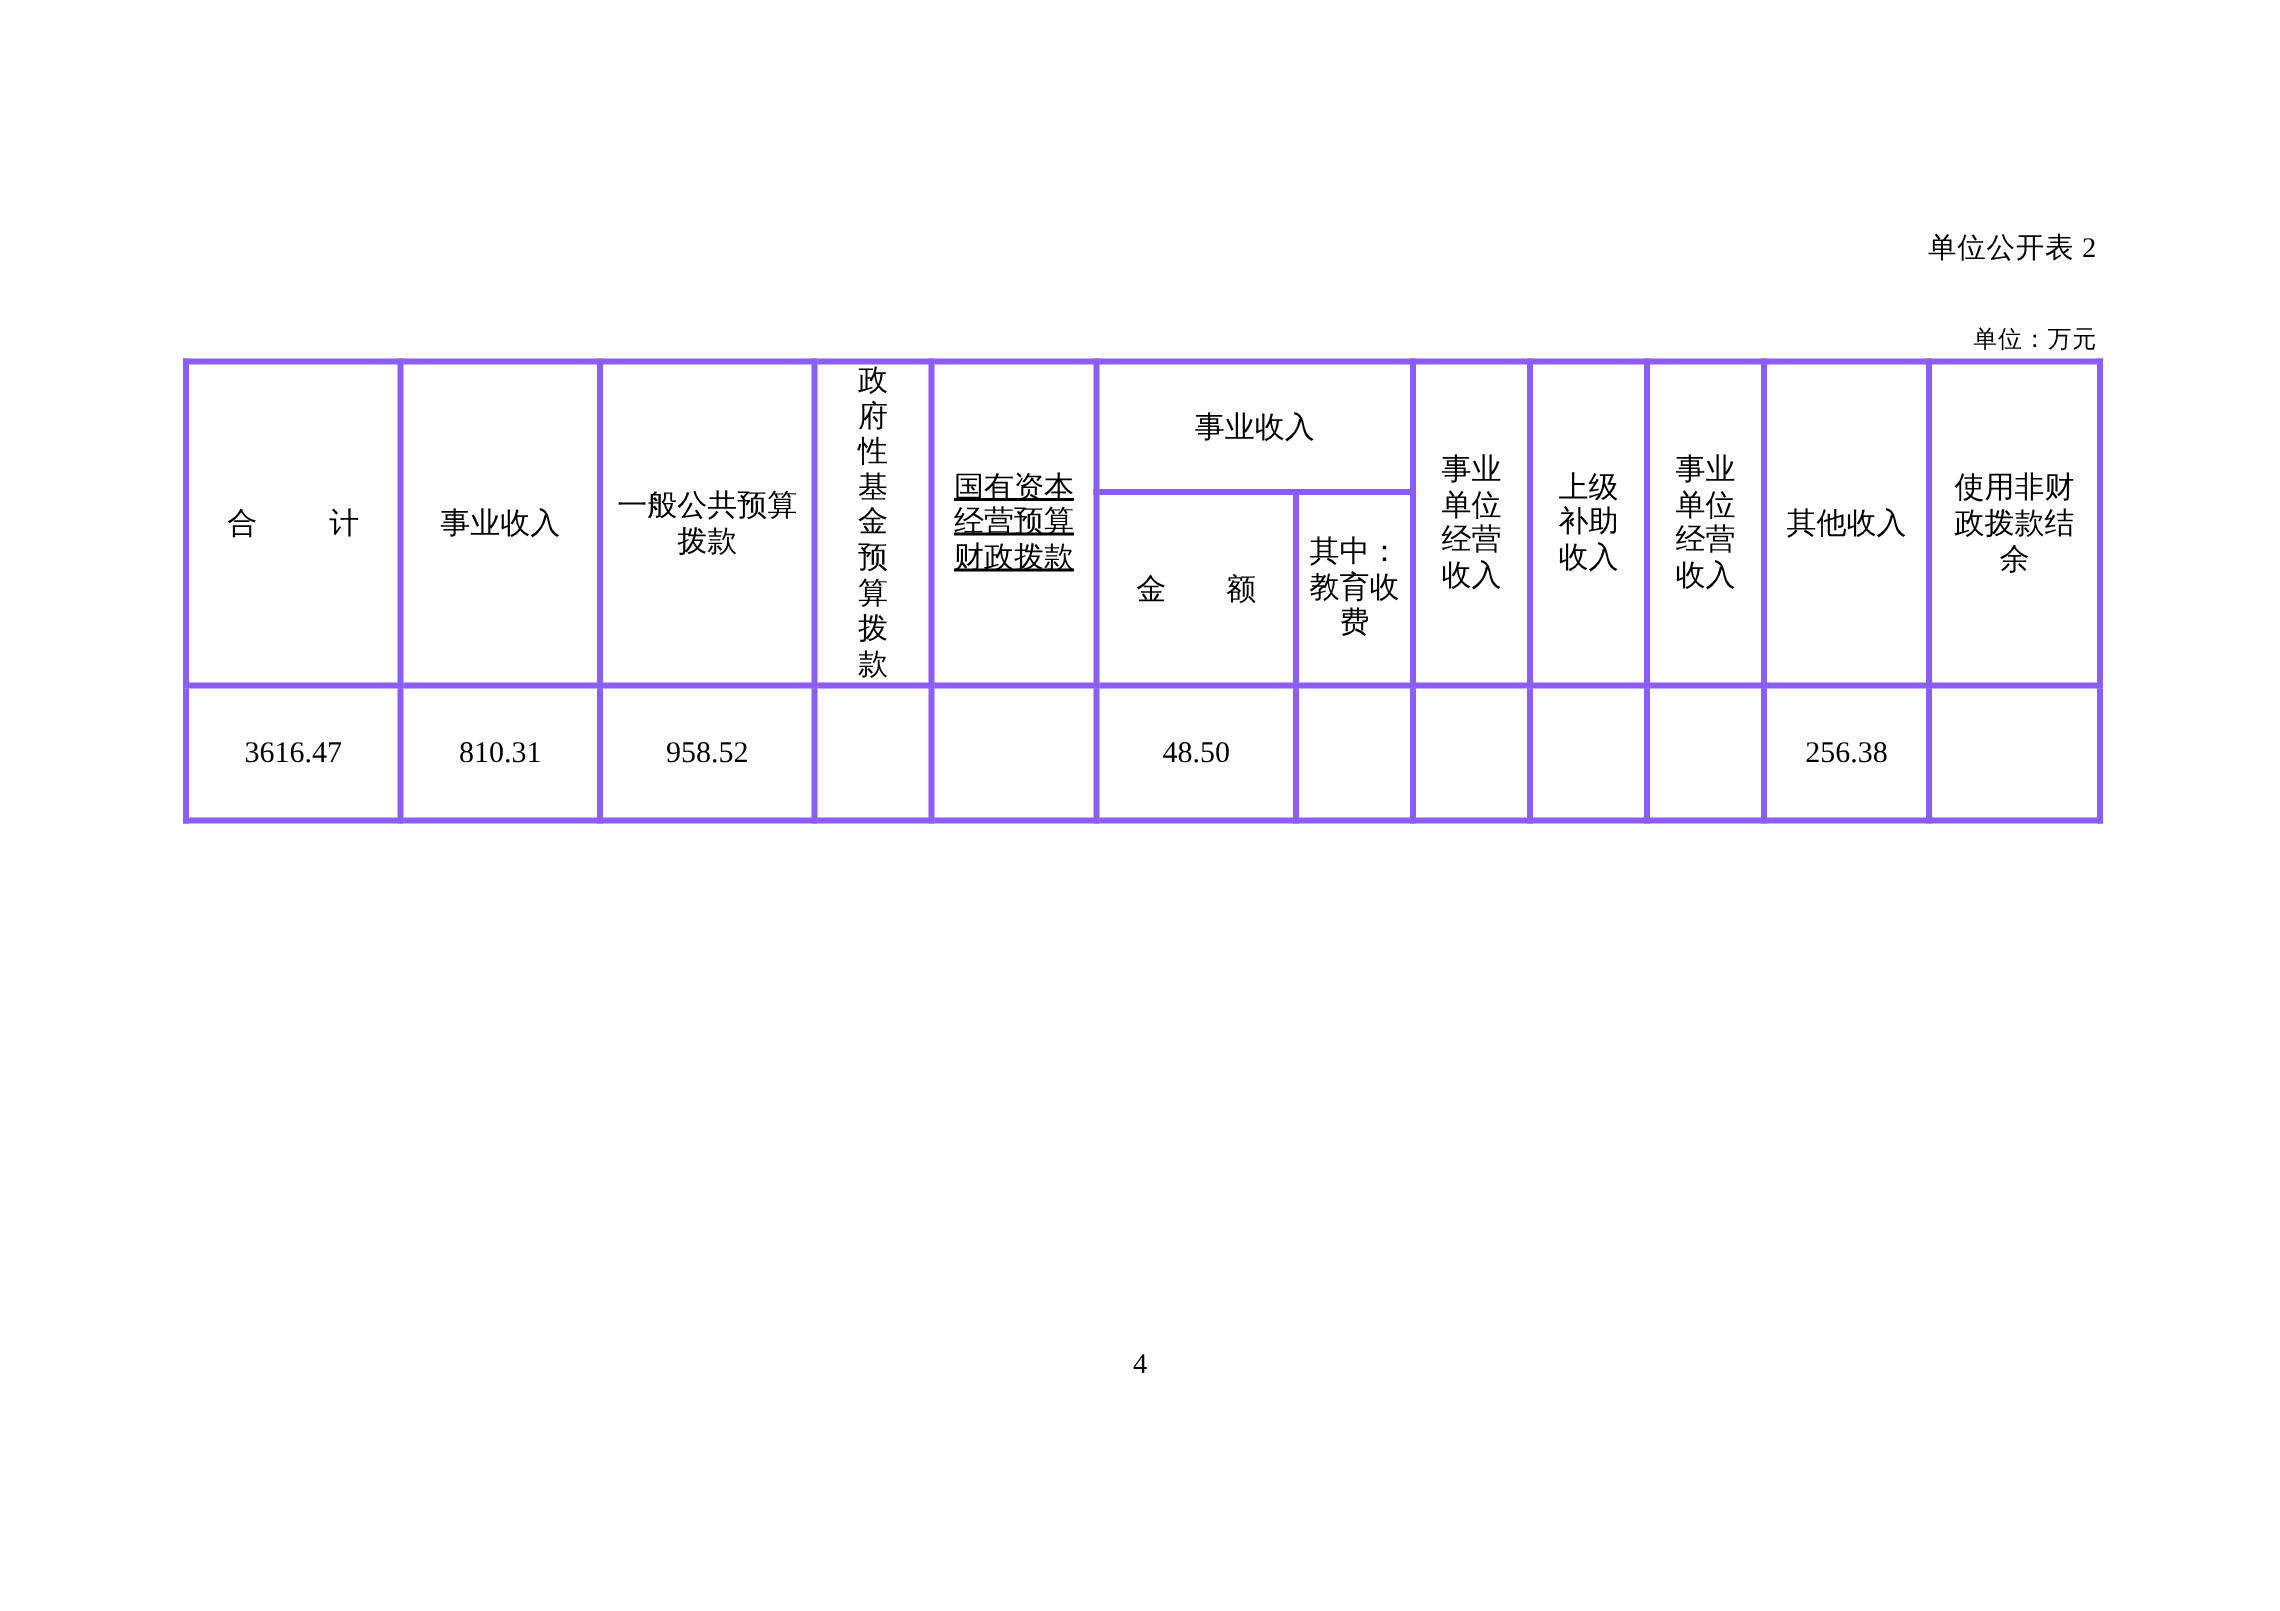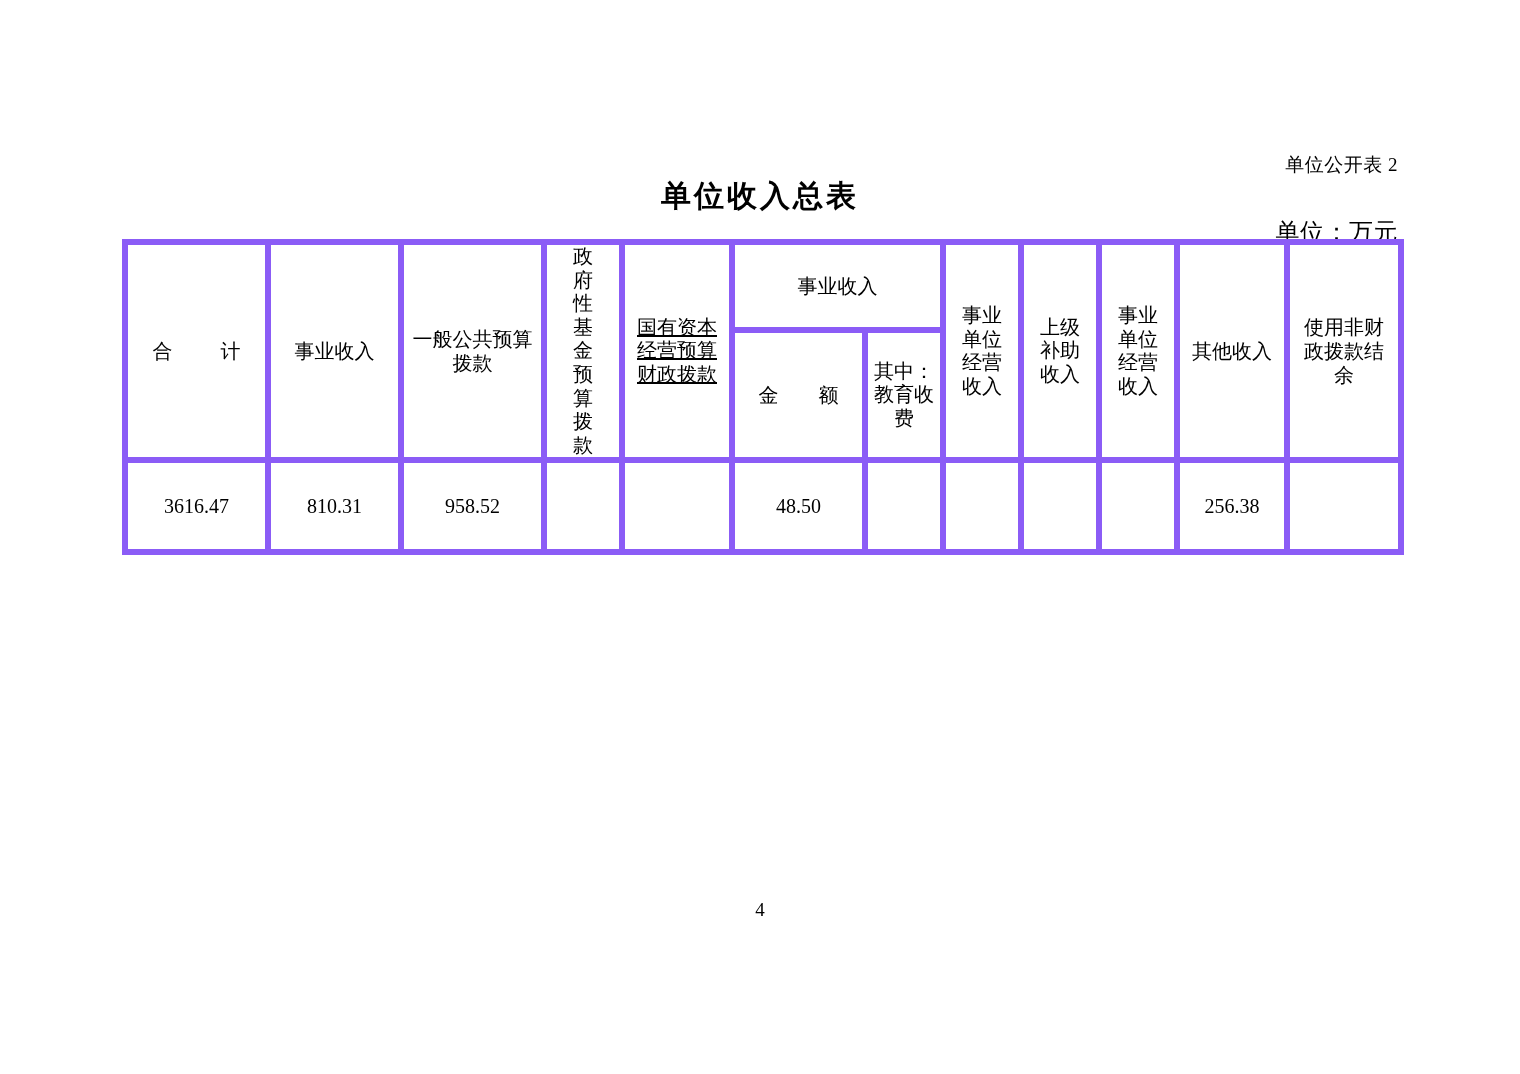--- a/index.html
+++ b/index.html
@@ -36,33 +36,33 @@
     width: 1520px;
     text-align: center;
     font-size: 30px;
     font-weight: bold;
     letter-spacing: 3px;
   }
   .unit-note {
     position: absolute;
     right: 122px;
     top: 212px;
-    font-size: 24px;
+    font-size: 16px;
     letter-spacing: 0.5px;
   }
   table.main {
     position: absolute;
     left: 122px;
     top: 235px;
     width: 1276px;
     border-collapse: collapse;
     table-layout: fixed;
   }
   table.main td, table.main th {
-    border: 6px solid #8b5cf6;
+    border: 4px solid #8b5cf6;
     font-weight: normal;
     font-size: 20px;
     padding: 0;
     text-align: center;
     vertical-align: middle;
   }
   .hdr {
     height: 145px;
     line-height: 1.22;
   }
@@ -102,21 +102,20 @@
     word-break: break-all;
   }
 </style>
 </head>
 <body>
 
 <div class="page">
 
   <div class="form-code">单位公开表 2</div>
 
-  <div class="doc-title">单位收入总表</div>
 
   <div class="unit-note">单位：万元</div>
 
   <table class="main">
     <colgroup>
       <col style="width:143px">
       <col style="width:133px">
       <col style="width:143px">
       <col style="width:78px">
       <col style="width:110px">

